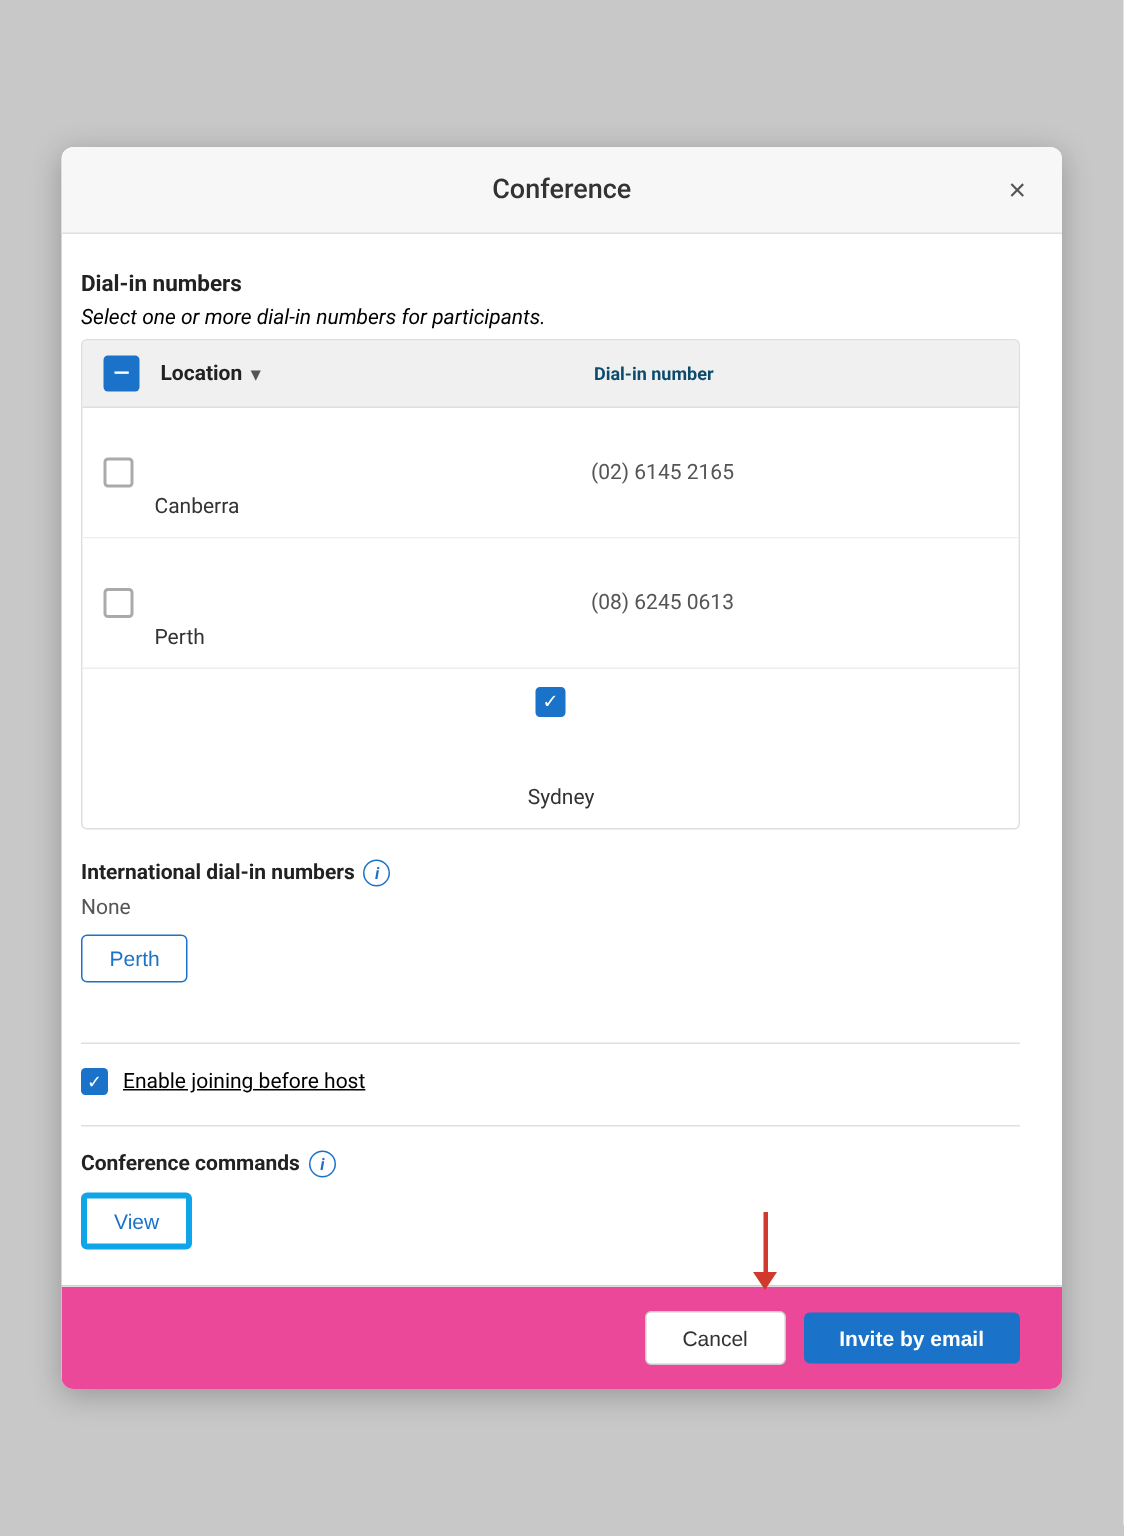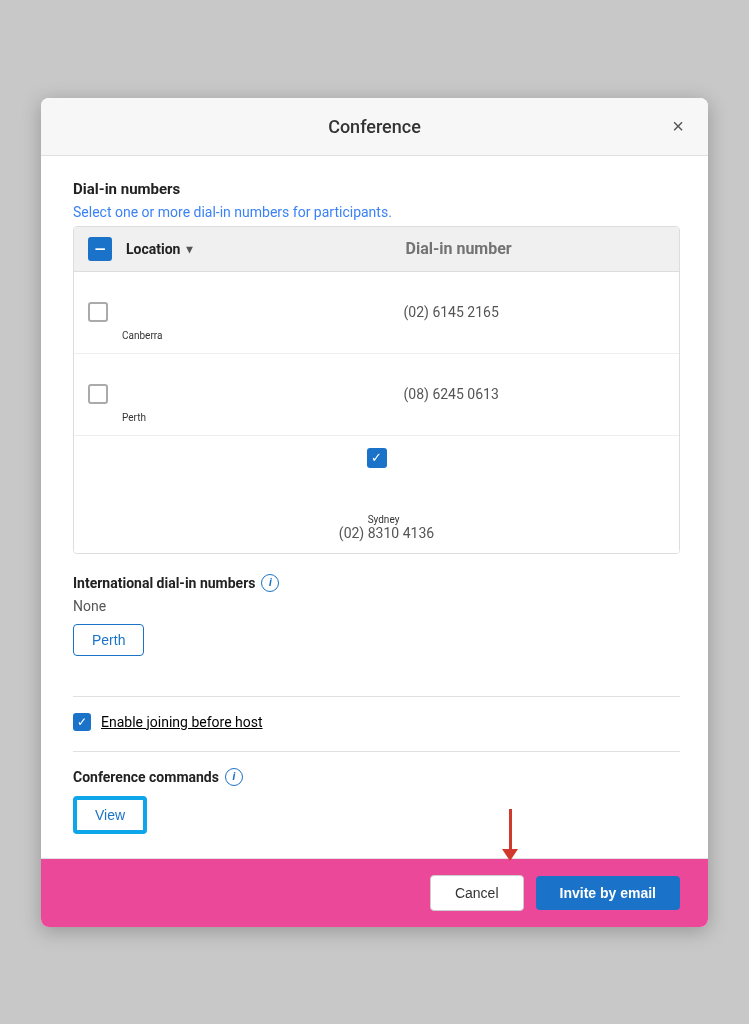--- a/index.html
+++ b/index.html
@@ -48,32 +48,33 @@
       transform: translateY(-50%);
       background: none;
       border: none;
       font-size: 20px;
       color: #555;
       cursor: pointer;
       line-height: 1;
       padding: 4px;
     }
     .modal-body {
-      padding: 24px 28px 0 32px;
+      padding: 24px 28px 0 13px;
     }
     .section-title {
       font-size: 15px;
       font-weight: 700;
       color: #222;
       margin-bottom: 6px;
     }
     .section-subtitle {
       font-size: 14px;
-      color: #3b82f6;
+      color: #000000;
       margin-bottom: 6px;
+      font-style: italic;
     }
     .table-container {
       border: 1px solid #ddd;
       border-radius: 4px;
       overflow: hidden;
       margin-bottom: 20px;
     }
     .table-header {
       display: flex;
       align-items: center;
@@ -107,23 +108,23 @@
       align-items: center;
       gap: 6px;
       padding-left: 14px;
     }
     .col-location .chevron {
       color: #555;
       font-size: 12px;
     }
     .col-dial {
       flex: 1;
-      font-size: 16px;
-      font-weight: 700;
-      color: #737373;
+      font-size: 12px;
+      font-weight: 700;
+      color: #0c4a6e;
       padding-left: 20px;
     }
     .table-row {
       display: flex;
       align-items: center;
       padding: 12px 14px;
       border-bottom: 1px solid #eee;
       background: #fff;
     }
     .table-row:last-child {
@@ -147,21 +148,21 @@
       border-color: #1a73c8;
     }
     .row-checkbox.checked::after {
       content: '✓';
       color: white;
       font-size: 13px;
       line-height: 1;
     }
     .row-location {
       flex: 1;
-      font-size: 10px;
+      font-size: 14px;
       color: #333;
       padding-left: 14px;
       margin-top: 46px;
     }
     .row-dial-number {
       flex: 1;
       font-size: 14px;
       color: #555;
       padding-left: 20px;
     }
@@ -372,21 +373,20 @@
 
         <div class="table-row">
           <div class="row-checkbox"></div>
           <div class="row-location">Perth</div>
           <div class="row-dial-number">(08) 6245 0613</div>
         </div>
 
         <div class="table-row">
           <div class="row-checkbox checked"></div>
           <div class="row-location">Sydney</div>
-          <div class="row-dial-number">(02) 8310 4136</div>
         </div>
       </div>
 
 
       <div class="international-section">
         <div class="international-title">
           <span>International dial-in numbers</span>
           <span class="info-icon">i</span>
         </div>
         <div class="none-text">None</div>

